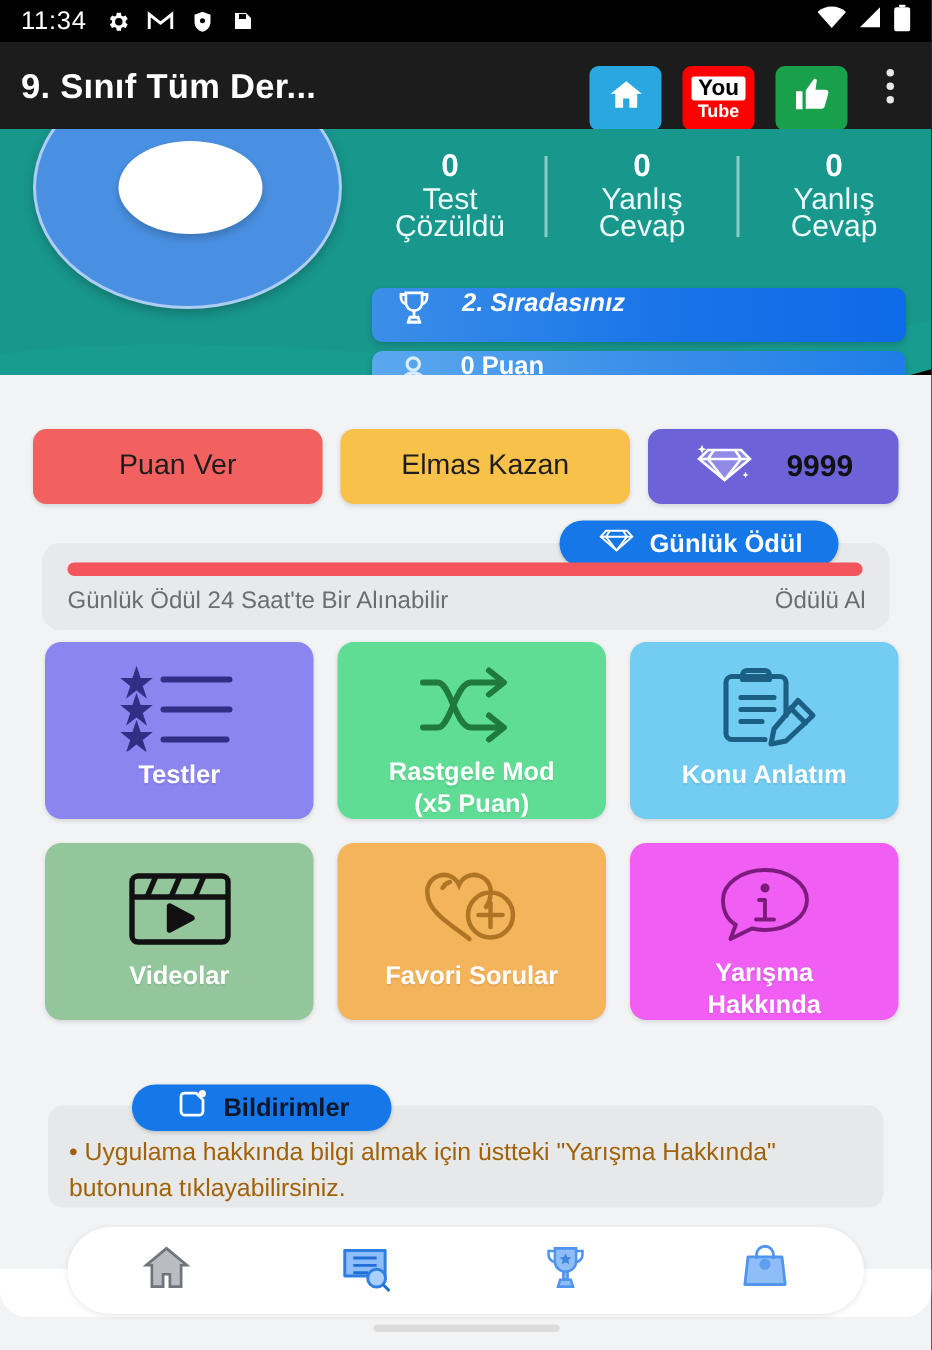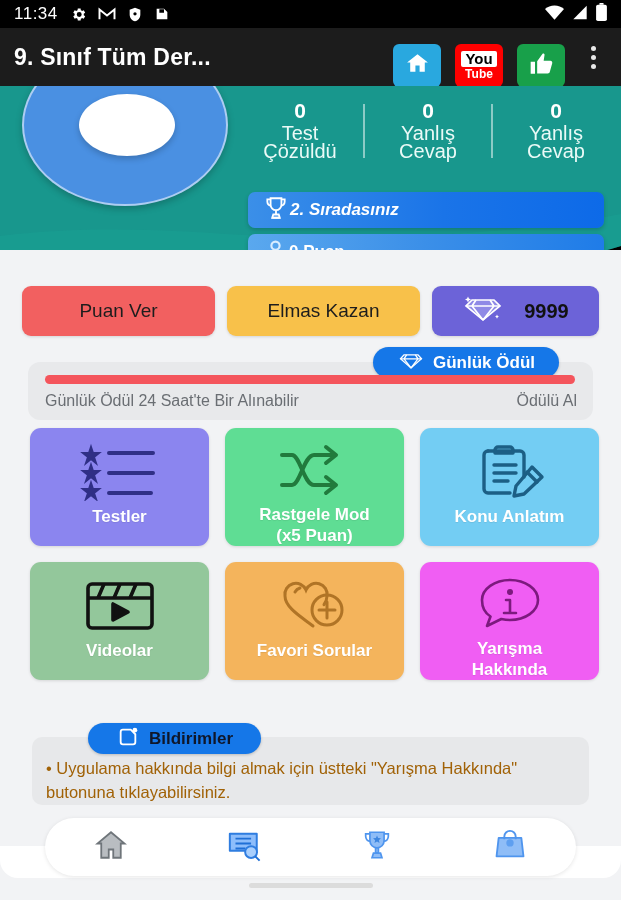--- a/index.html
+++ b/index.html
@@ -74,21 +74,21 @@
     display: flex; align-items: flex-start; justify-content: space-between;
   }
   .stat { width: 104px; text-align: center; }
   .stat-num { color: #fff; font-size: 21px; font-weight: bold; line-height: 26px; }
   .stat-lbl { color: #eafaf7; font-size: 20px; line-height: 18px; }
   .stat-div { width: 2px; height: 54px; background: rgba(255,255,255,.5); margin-top: 6px; }
 
   
   .pill {
     position: absolute; height: 36px; border-radius: 7px;
-    display: flex; align-items: center; padding-left: 14px; gap: 0;
+    display: flex; align-items: flex-start; padding-left: 14px; gap: 18px;
     box-shadow: 0 2px 4px rgba(0,0,0,.18);
   }
   .pill-rank { left: 248px; top: 106px; width: 356px;
     background: linear-gradient(90deg,#3b8fe8 0%,#1a74e8 55%,#0d6ae8 100%); }
   .pill-pts { left: 248px; top: 148px; width: 356px;
     background: linear-gradient(90deg,#5aa8ee 0%,#3b8fe8 50%,#1f7ce8 100%); }
   .pill-text { color: #fff; font-size: 17px; font-weight: bold; font-style: italic; }
   .pill-pts .pill-text { font-style: normal; }
 
   

